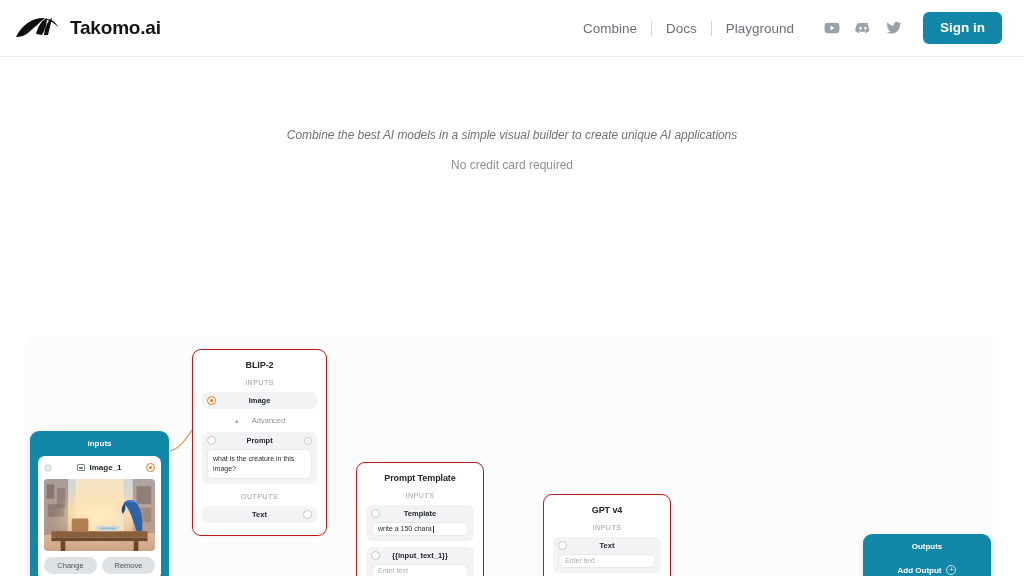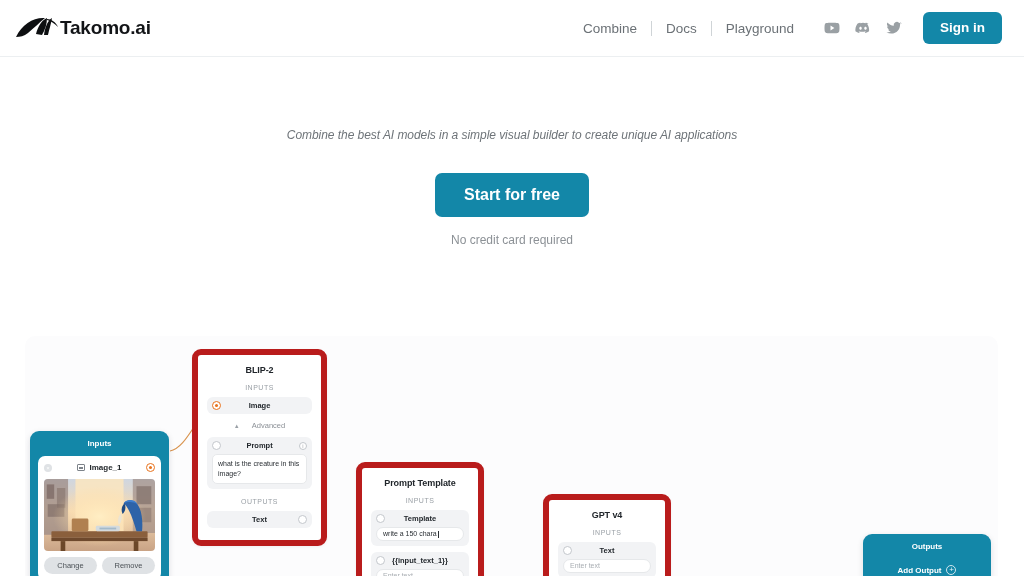--- a/index.html
+++ b/index.html
@@ -21,20 +21,21 @@
     display: flex;
     align-items: center;
     background: #ffffff;
     border-bottom: 1px solid #eceff1;
     padding: 0 22px 0 14px;
   }
 
   .brand {
     display: flex;
     align-items: center;
+    gap: 10px;
     cursor: pointer;
   }
   .brand-logo { width: 46px; height: 26px; display: block; }
   .brand-name {
     font-size: 19px;
     font-weight: 700;
     color: #121417;
     letter-spacing: -0.2px;
   }
 
@@ -149,21 +150,21 @@
   .edge-layer {
     position: absolute;
     inset: 0;
     pointer-events: none;
   }
 
   
   .node {
     position: absolute;
     background: #ffffff;
-    border: 6px solid #b91c1c;
+    border: 1px solid #b91c1c;
     border-radius: 9px;
     box-shadow: 0 1px 3px rgba(17,24,39,0.05);
     padding: 10px 9px 12px;
   }
   .node-title {
     text-align: center;
     font-size: 9px;
     font-weight: 700;
     color: #21262b;
     letter-spacing: -0.1px;
@@ -461,21 +462,20 @@
     </div>
 
     <button class="signin-btn">Sign in</button>
   </div>
 </div>
 
 <div class="hero">
 
   <p class="hero-sub">Combine the best AI models in a simple visual builder to create unique AI applications</p>
 
-  <button class="cta-btn">Start for free</button>
 
   <div class="cta-note">No credit card required</div>
 </div>
 
 <div class="canvas">
 
   <svg class="edge-layer" viewBox="0 0 973 240" preserveAspectRatio="none">
     <path d="M145 115 C162 112, 172 78, 188 69" stroke="#d9944f" stroke-width="1.2" fill="none"></path>
   </svg>
 

